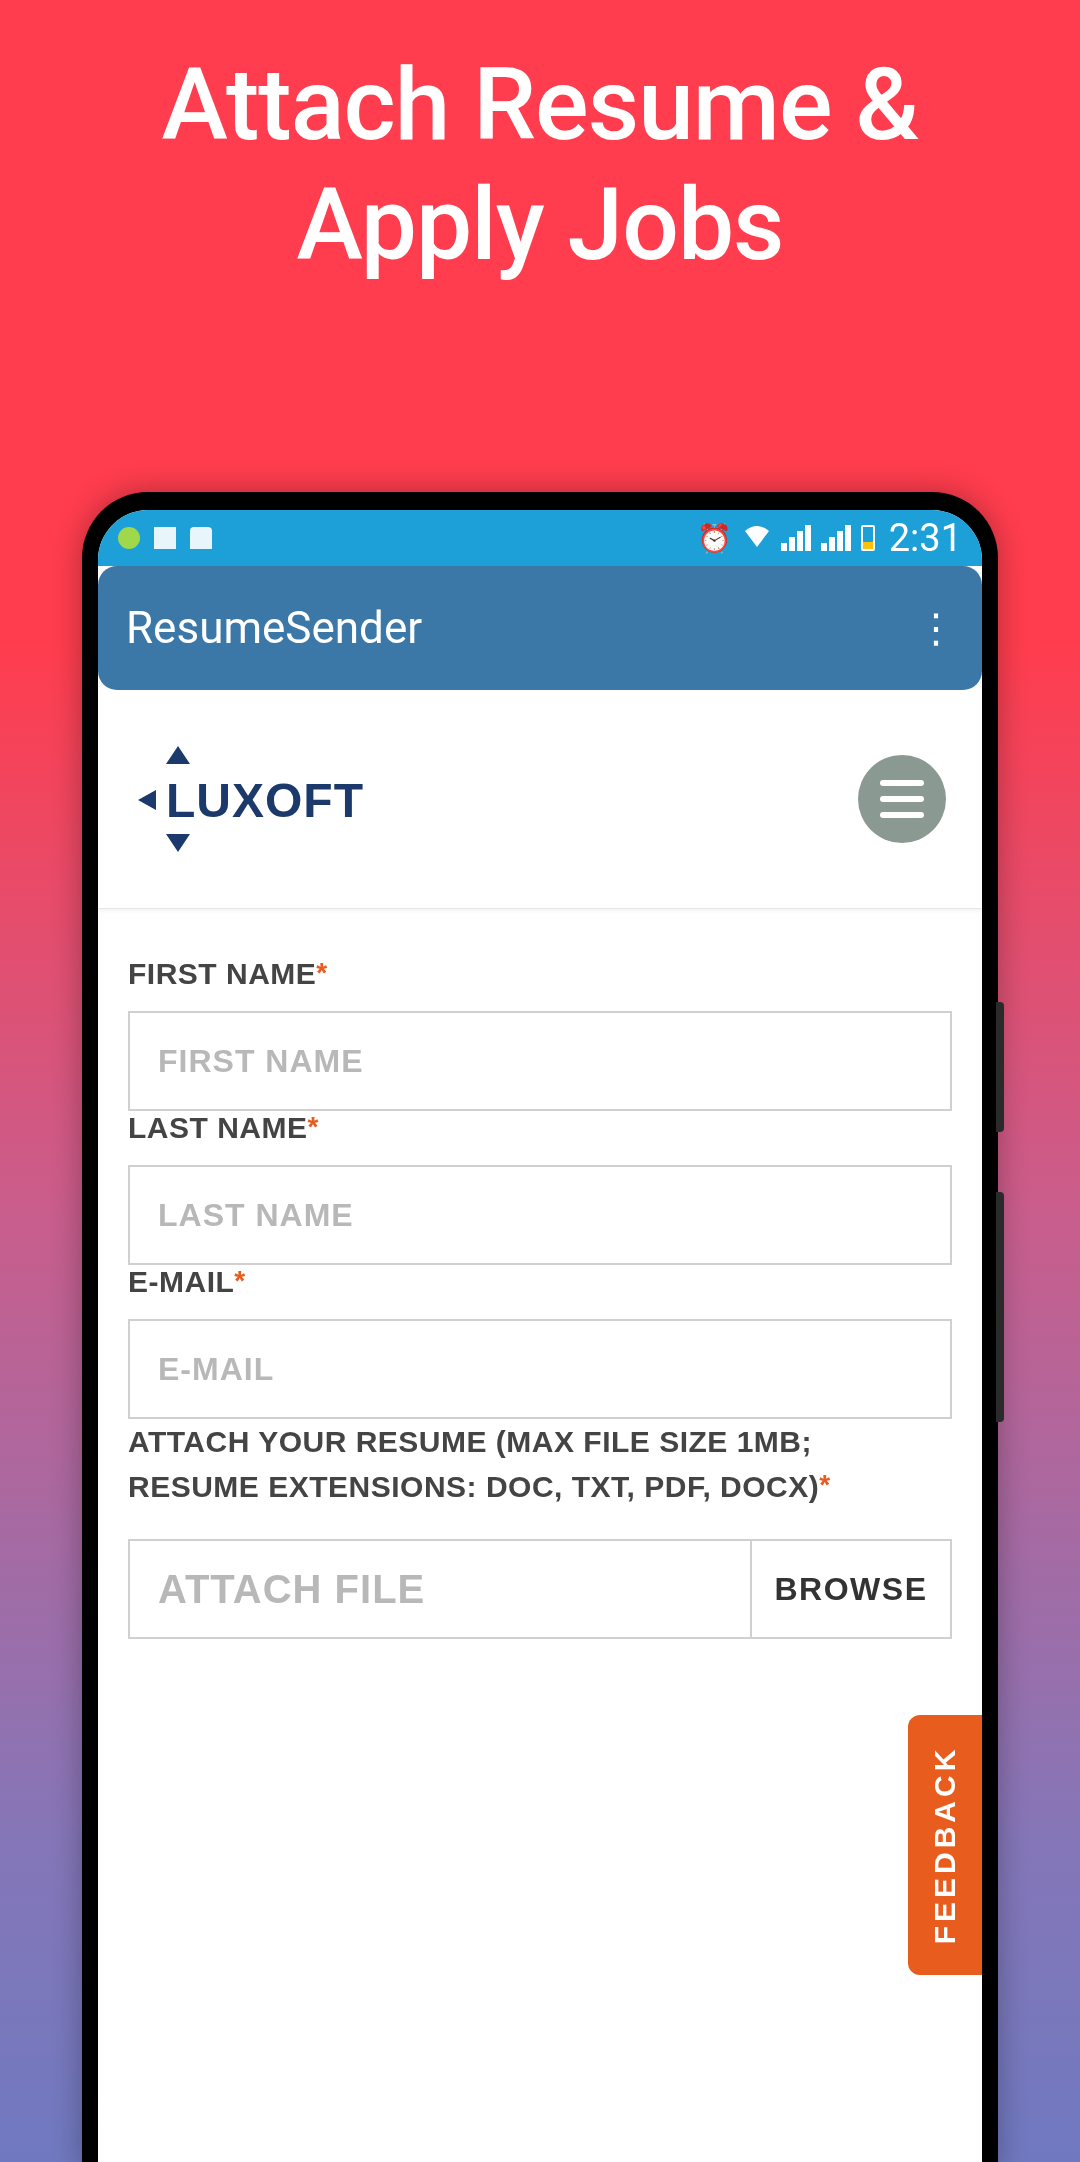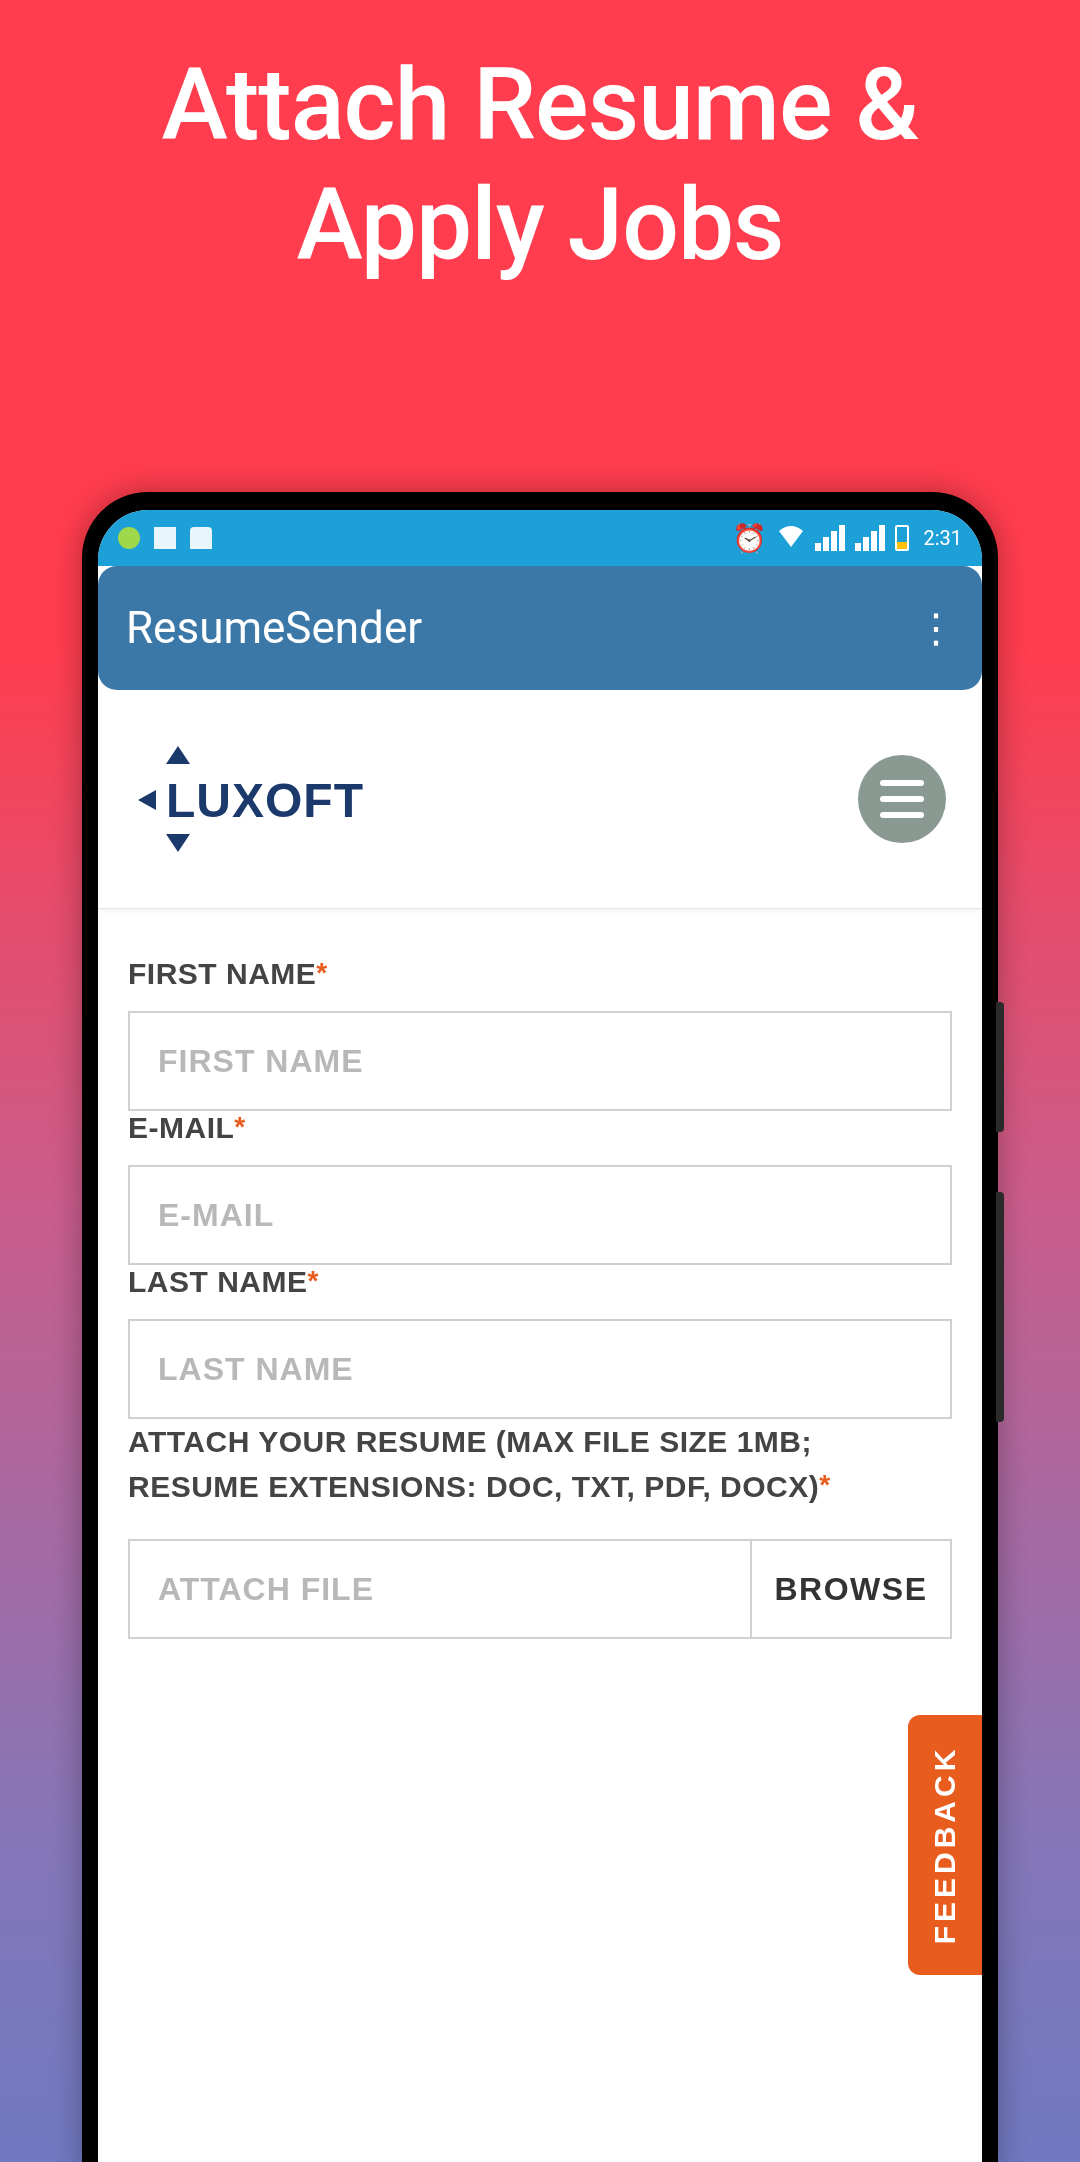--- a/index.html
+++ b/index.html
@@ -131,21 +131,21 @@
     display:flex;
     border: 2px solid #d0d0d0;
     height: 100px;
   }
   .attach-file {
     flex:1;
     border:none;
     padding: 0 28px;
     font-family: 'Arial Narrow', Arial, sans-serif;
     font-stretch: condensed;
-    font-size: 32px;
+    font-size: 40px;
     font-weight: 700;
     color: #b8b8b8;
     letter-spacing: 1px;
     outline:none;
     display:flex; align-items:center;
   }
   .browse-btn {
     width: 200px;
     border:none;
     border-left: 2px solid #d0d0d0;
@@ -224,21 +224,21 @@
         </span>
         <span class="sig-icon">
           <span style="height:8px"></span>
             <span style="height:14px"></span>
             <span style="height:20px"></span>
             <span style="height:26px"></span>
         </span>
         <span style="width:14px;height:26px;border:2px solid #fff;border-radius:2px;display:inline-block;position:relative;">
           <span style="position:absolute;bottom:0;left:0;right:0;height:30%;background:#FFC107;"></span>
         </span>
-        <span style="font-size:20px;margin-left:4px;">2:31</span>
+        <span style="font-size:38px;margin-left:4px;">2:31</span>
       </div>
     </div>
 
     <div class="app-bar">
       <div class="app-title">ResumeSender</div>
       <div class="app-menu-dots">⋮</div>
     </div>
 
     <div class="content">
 
@@ -263,30 +263,30 @@
 
         <div class="field">
           <label class="field-label">
             <span>FIRST NAME</span><span class="required">*</span>
           </label>
           <input type="text" class="text-input" placeholder="FIRST NAME" style="">
         </div>
 
         <div class="field">
           <label class="field-label">
+            <span>LAST NAME</span><span class="required">*</span>
+          </label>
+          <input type="text" class="text-input" placeholder="LAST NAME" style="">
+        </div>
+
+        <div class="field">
+          <label class="field-label">
             <span>E-MAIL</span><span class="required">*</span>
           </label>
           <input type="text" class="text-input" placeholder="E-MAIL" style="">
-        </div>
-
-        <div class="field">
-          <label class="field-label">
-            <span>LAST NAME</span><span class="required">*</span>
-          </label>
-          <input type="text" class="text-input" placeholder="LAST NAME" style="">
         </div>
 
         <div class="field" style="margin-bottom:30px;">
           <label class="attach-label">
             <span>ATTACH YOUR RESUME (MAX FILE SIZE 1MB; RESUME EXTENSIONS: DOC, TXT, PDF, DOCX)</span><span class="required">*</span>
           </label>
           <div class="attach-row">
             <div class="attach-file">ATTACH FILE</div>
             <button class="browse-btn">BROWSE</button>
           </div>

